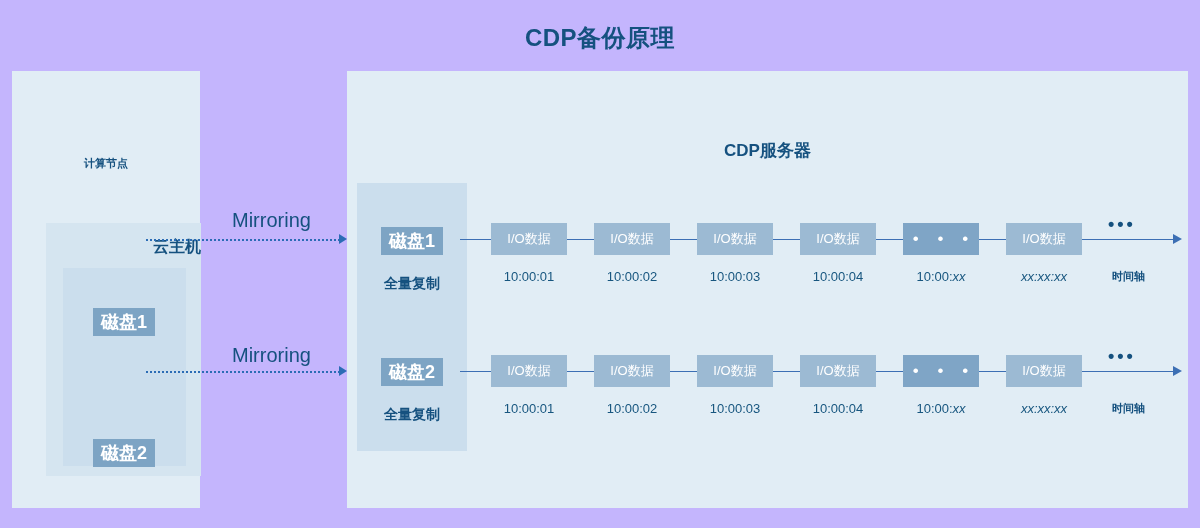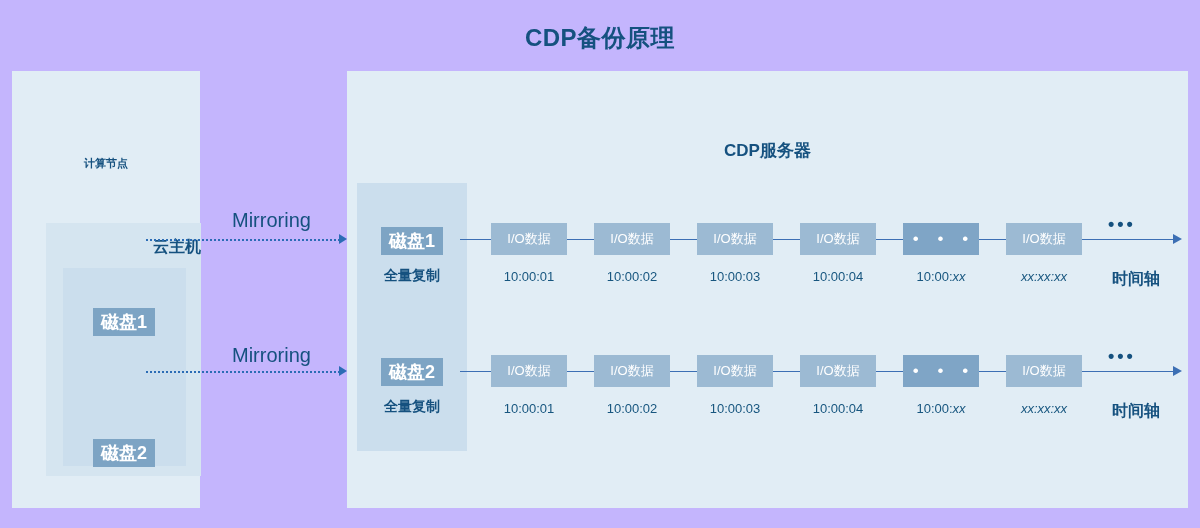--- a/index.html
+++ b/index.html
@@ -143,20 +143,21 @@
     height: 268px;
     background: #cbdeed;
   }
   .replica-label {
     position: absolute;
     width: 110px;
     text-align: center;
     font-size: 14px;
     font-weight: bold;
     color: #15517f;
+    margin-top: 8px;
   }
 
   
   .tl-axis {
     position: absolute;
     height: 0;
     border-top: 1.6px solid #3c6fb4;
   }
   .tl-arrow {
     position: absolute;
@@ -203,21 +204,21 @@
   .tail-dots {
     position: absolute;
     font-size: 18px;
     letter-spacing: 3px;
     color: #15517f;
     line-height: 1;
     font-weight: bold;
   }
   .axis-label {
     position: absolute;
-    font-size: 16px;
+    font-size: 11px;
     font-weight: bold;
     color: #15517f;
     white-space: nowrap;
     text-align: right;
   }
 </style>
 </head>
 <body>
 
 <div id="canvas">

